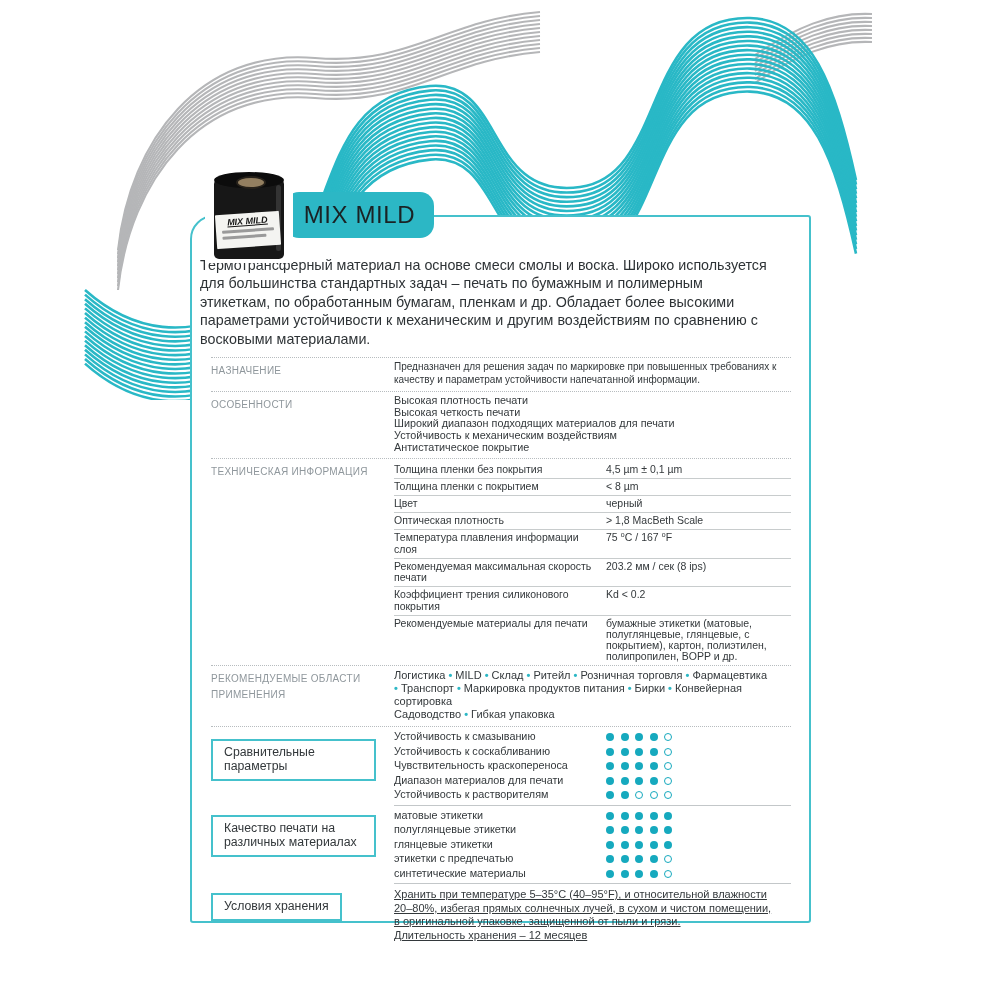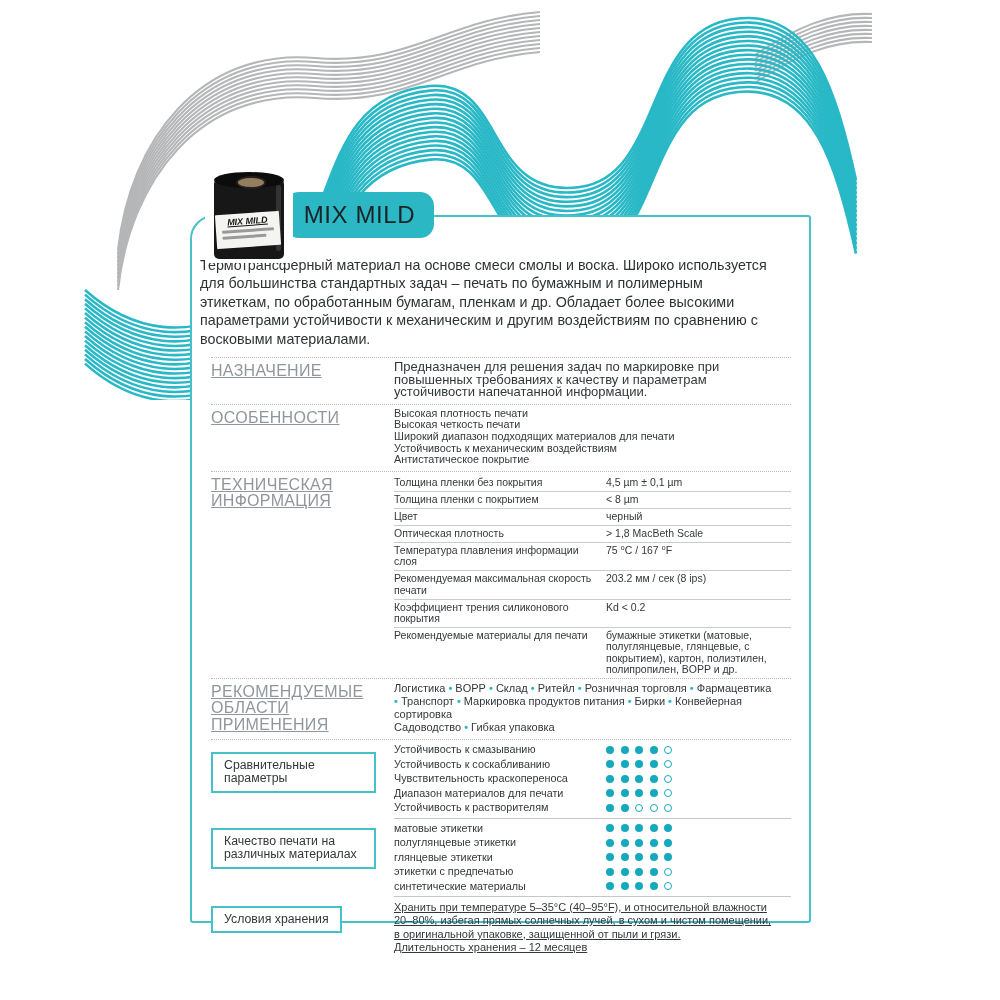--- a/index.html
+++ b/index.html
@@ -22,22 +22,22 @@
               transform:rotate(-4deg);border-radius:1px;text-align:center;overflow:hidden;}
   .roll-label .t{font-size:9px;font-weight:bold;font-style:italic;text-decoration:underline;color:#161616;margin-top:3px;}
   .roll-label .bar{height:3px;background:#9a9a9a;border-radius:1px;margin:3px 6px 0 6px;}
   .roll-label .bar.b2{margin-right:14px;}
   
   .intro{position:absolute;left:200px;top:256px;width:575px;font-size:14.3px;line-height:18.4px;
          color:#2e3336;z-index:3;}
   
   .sections{position:absolute;left:211px;top:357px;width:580px;z-index:3;}
   .sec{display:grid;grid-template-columns:183px 1fr;border-top:1px dotted #b7bcbf;padding:3px 0 5px;}
-  .shead{font-size:16px;line-height:16.5px;color:var(--hgray,#8f979c);letter-spacing:.3px;padding-top:2px;text-decoration:underline;}
-  .ptext{font-size:13px;line-height:12.6px;color:#33383b;}
+  .shead{font-size:10px;line-height:16.5px;color:var(--hgray,#8f979c);letter-spacing:.3px;padding-top:2px;}
+  .ptext{font-size:10px;line-height:12.6px;color:#33383b;}
   .feat-list .line{font-size:10.8px;line-height:11.6px;color:#33383b;}
   
   .trows{width:100%;}
   .trow{display:grid;grid-template-columns:212px 1fr;padding:2px 0 2.5px;}
   .trow + .trow{border-top:1px solid #c8cccd;}
   .tprop{font-size:10.5px;line-height:11.5px;color:#33383b;padding-right:6px;}
   .tval{font-size:10.5px;line-height:11.2px;color:#33383b;max-width:190px;}
   
   .apps .apps-line{font-size:11px;line-height:13px;color:#33383b;}
   .apps .blt{color:var(--teal,#2ab6c4);font-weight:bold;}
@@ -186,21 +186,21 @@
           <div class="trow">
             <div class="tprop">Рекомендуемые материалы для печати</div>
             <div class="tval">бумажные этикетки (матовые, полуглянцевые, глянцевые, с покрытием), картон, полиэтилен, полипропилен, BOPP  и др.</div>
           </div>
         </div>
     </div>
 
     <div class="sec">
       <div class="shead">РЕКОМЕНДУЕМЫЕ ОБЛАСТИ ПРИМЕНЕНИЯ</div>
       <div class="apps">
-          <div class="apps-line"><span>Логистика</span><span class="blt"> • </span><span>BOPP</span><span class="blt"> • </span><span>Склад</span><span class="blt"> • </span><span>Ритейл</span><span class="blt"> • </span><span>Розничная торговля</span><span class="blt"> • </span><span>Фармацевтика</span></div>
+          <div class="apps-line"><span>Логистика</span><span class="blt"> • </span><span>MILD</span><span class="blt"> • </span><span>Склад</span><span class="blt"> • </span><span>Ритейл</span><span class="blt"> • </span><span>Розничная торговля</span><span class="blt"> • </span><span>Фармацевтика</span></div>
           <div class="apps-line"><span></span><span class="blt">• </span><span>Транспорт</span><span class="blt"> • </span><span>Маркировка продуктов питания</span><span class="blt"> • </span><span>Бирки</span><span class="blt"> • </span><span>Конвейерная сортировка</span></div>
           <div class="apps-line"><span>Садоводство</span><span class="blt"> • </span><span>Гибкая упаковка</span></div>
         </div>
     </div>
 
     <div class="sec ratings-sec">
       <div>
         <div class="tealbox" style="top:12px;">Сравнительные параметры</div>
         <div class="tealbox" style="top:88px;">Качество печати на различных материалах</div>
       </div>

